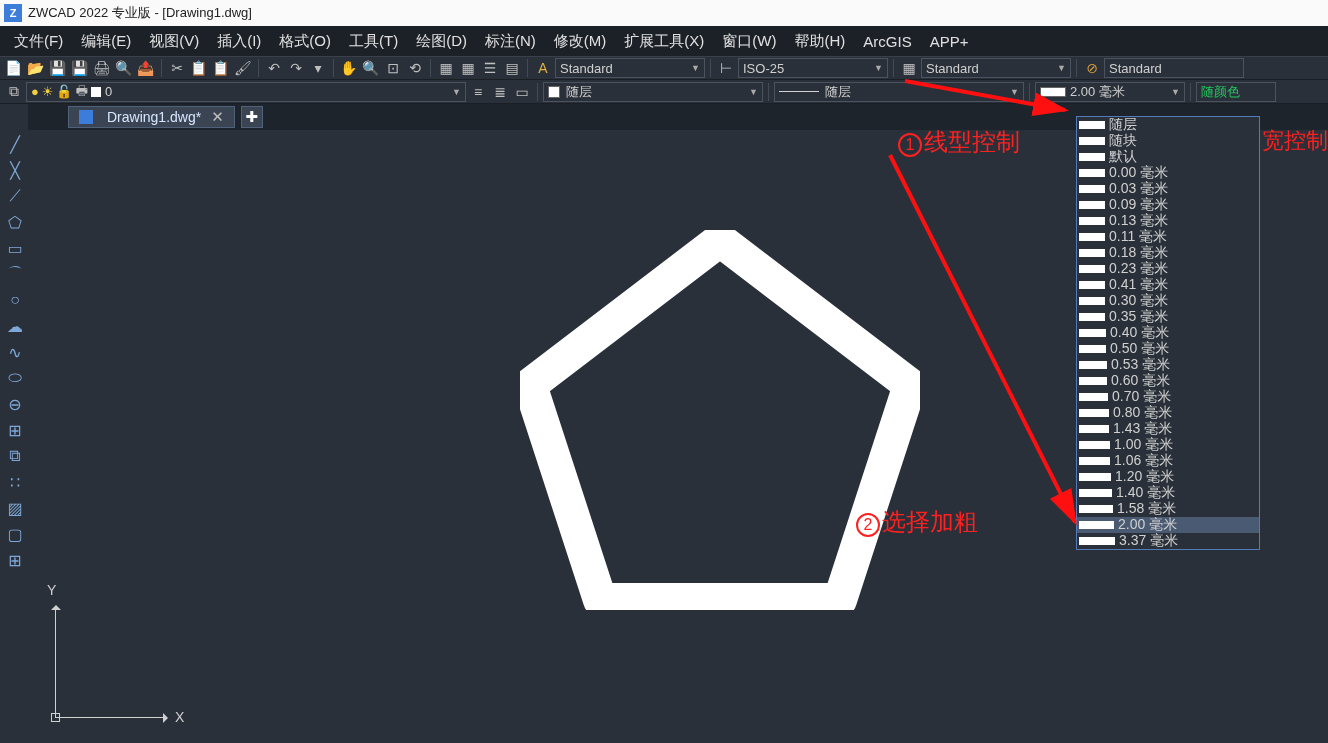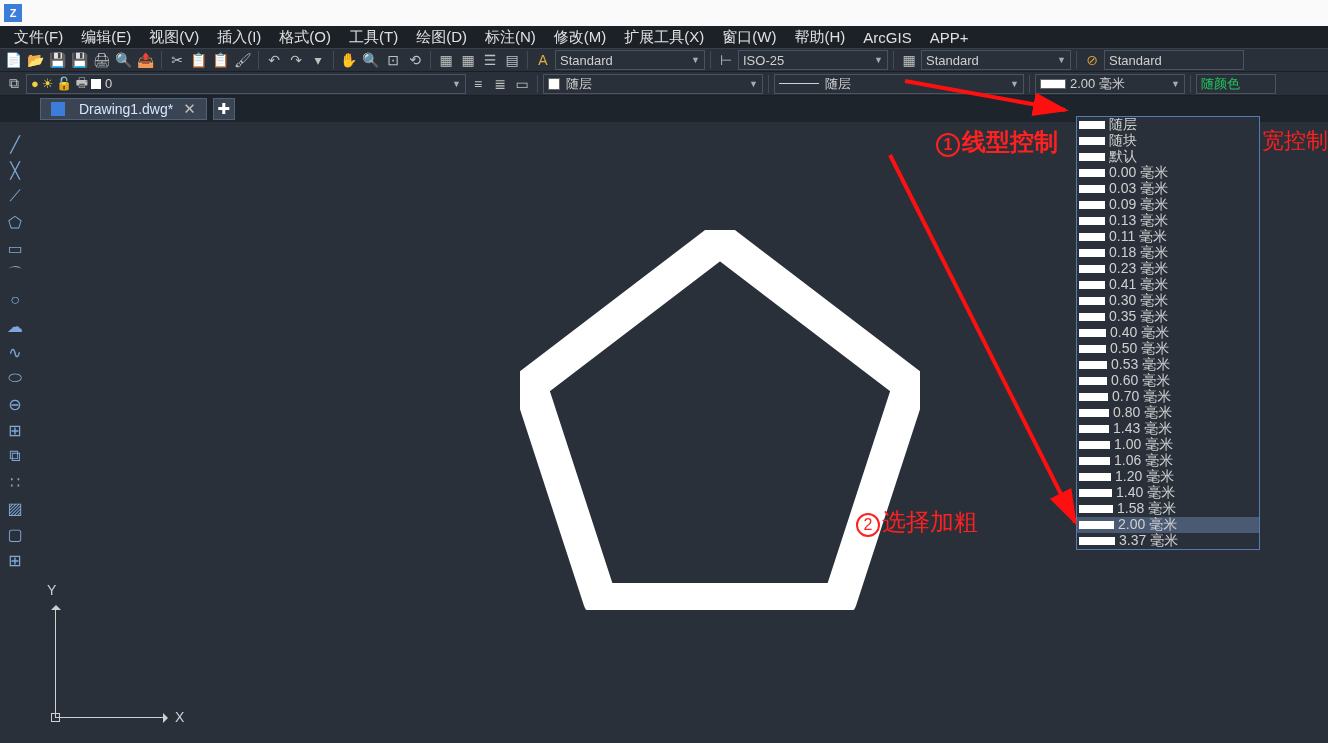--- a/index.html
+++ b/index.html
@@ -1,34 +1,34 @@
 <!DOCTYPE html>
 <html><head>
 <meta charset="utf-8">
 <style>
   * { margin: 0; padding: 0; box-sizing: border-box; font-family: "Microsoft YaHei", Arial, sans-serif; }
   body { background: #293039; color: #d0d0d0; width: 1328px; height: 743px; overflow: hidden; position: relative; }
   
   .titlebar { height: 26px; background: #fafafa; color: #222; display: flex; align-items: center; padding: 0 4px; font-size: 13px; }
   .titlebar .logo { width: 18px; height: 18px; background: #3b7dd8; color: #fff; display:flex;align-items:center;justify-content:center;font-size:11px;font-weight:bold;margin-right:6px;}
   
-  .menubar { height: 22px; background: #1c2128; display: flex; align-items: center; padding: 0 6px; font-size: 15px; gap: 2px;}
+  .menubar { height: 30px; background: #1c2128; display: flex; align-items: center; padding: 0 6px; font-size: 15px; gap: 2px;}
   .menubar .mitem { padding: 4px 8px; color: #e0e0e0; white-space: nowrap;}
   
   .toolbar { height: 24px; background: #293039; border-top:1px solid #3a4049; border-bottom:1px solid #1a1f26; display: flex; align-items: center; padding: 0 4px; gap: 2px; font-size: 13px;}
   .tbtn { width: 20px; height: 20px; display:flex;align-items:center;justify-content:center; color:#c0c0c0; font-size:14px;}
   .sep { width:1px; height:18px; background:#444b55; margin:0 3px;}
   
   .combo { height:20px; background:#293039; border:1px solid #4a5360; display:flex; align-items:center; padding:0 4px; font-size:13px; color:#d0d0d0; font-family:"SimSun",monospace; position:relative;}
   .combo .arrow { margin-left:auto; font-size:9px; color:#aaa;}
   .combo .swatch { width:26px; height:10px; background:#fff; margin-right:4px; border:1px solid #666;}
   
   .layerbar { height:24px; background:#293039; border-bottom:1px solid #1a1f26; display:flex; align-items:center; padding:0 4px; gap:2px;}
   
-  .tabbar { height: 26px; background:#1e242c; display:flex; align-items:center; padding-left:40px; gap:2px; font-size:14px; font-family:"SimSun",monospace;}
+  .tabbar { height: 26px; background:#1e242c; display:flex; align-items:center; padding-left:40px; gap:2px; font-size:14px; font-family:"SimSun",monospace;margin-left:28px;}
   .tab { height:22px; background:#3a4452; display:flex; align-items:center; padding:0 10px; gap:10px; border:1px solid #50617a; color:#d7e6ff;}
   .tab .close { font-size:15px; color:#c0c0c0;}
   .tab .ficon { width:14px; height:14px; background:#3b7dd8; margin-right:4px;}
   .tabplus { width:22px;height:22px;background:#3a4452;display:flex;align-items:center;justify-content:center;color:#fff;font-size:15px;margin-left:4px;border:1px solid #50617a;}
   
   .workspace { position:absolute; top:130px; left:30px; right:0; bottom:0; background:#293039;}
   
   .sidetools { position:absolute; top:130px; left:0; width:30px; background:#293039; display:flex; flex-direction:column; align-items:center; padding-top:4px; gap:6px;}
   .sidetools .st { width:20px; height:20px; display:flex;align-items:center;justify-content:center; color:#7fa8d8;}
   
@@ -53,20 +53,21 @@
   
   .arrow-svg { position:absolute; pointer-events:none; }
   
   .ltype-line { display:inline-block; width:40px; height:1px; background:#d0d0d0; margin-right:6px;}
 </style>
 </head>
 <body>
 
 <div class="titlebar">
   <div class="logo">Z</div>
+  <span>ZWCAD 2022 专业版 - [Drawing1.dwg]</span>
 </div>
 
 <div class="menubar">
   <div class="mitem">文件(F)</div>
   <div class="mitem">编辑(E)</div>
   <div class="mitem">视图(V)</div>
   <div class="mitem">插入(I)</div>
   <div class="mitem">格式(O)</div>
   <div class="mitem">工具(T)</div>
   <div class="mitem">绘图(D)</div>
@@ -322,21 +323,21 @@
     <div class="row sel">
       <div class="bar" style="width: 35px;"></div>
       <span>2.00 毫米</span>
     </div>
     <div class="row">
       <div class="bar" style="width: 36px;"></div>
       <span>3.37 毫米</span>
     </div>
   </div>
 
-<div class="anno" style="top:126px; left:936px;font-weight:bold;">
+<div class="anno" style="top:126px; left:898px;">
   <span class="circ">1</span><span>线型控制</span>
 </div>
 <div class="anno" style="top:506px; left:856px;">
   <span class="circ">2</span><span>选择加粗</span>
 </div>
 <div class="anno" style="top:126px; left:1262px; font-size:22px;">
   <span>宽控制</span>
 </div>
 
 <svg class="arrow-svg" style="top:76px; left:900px;" width="180" height="60">

